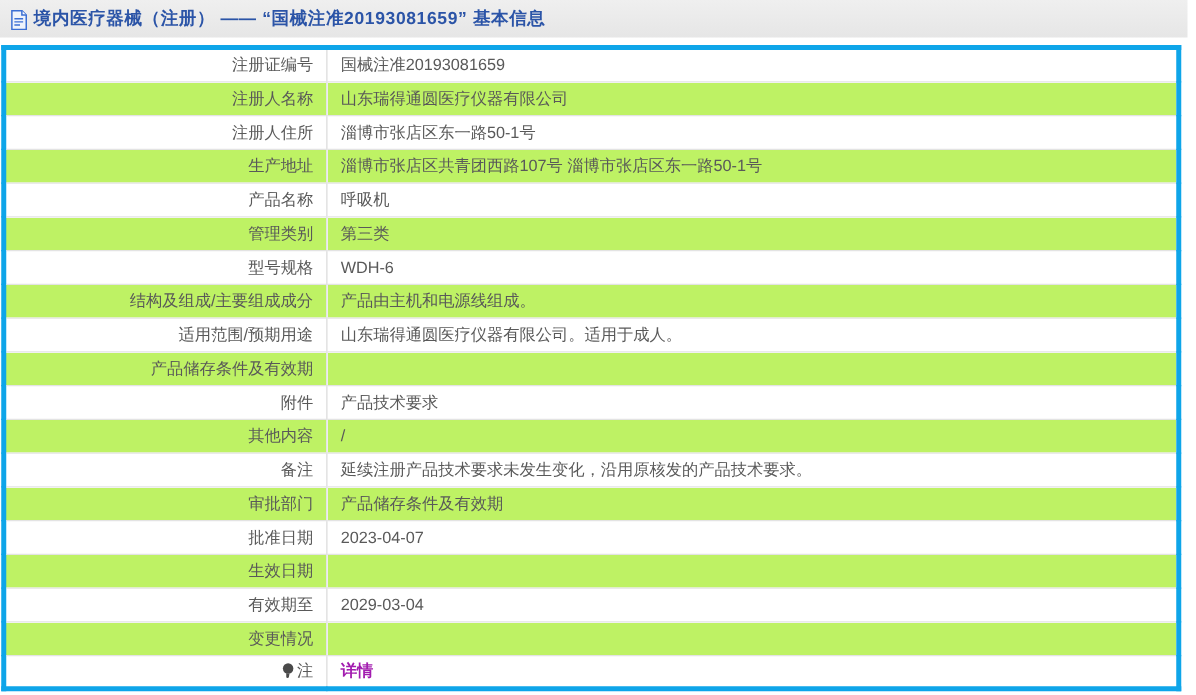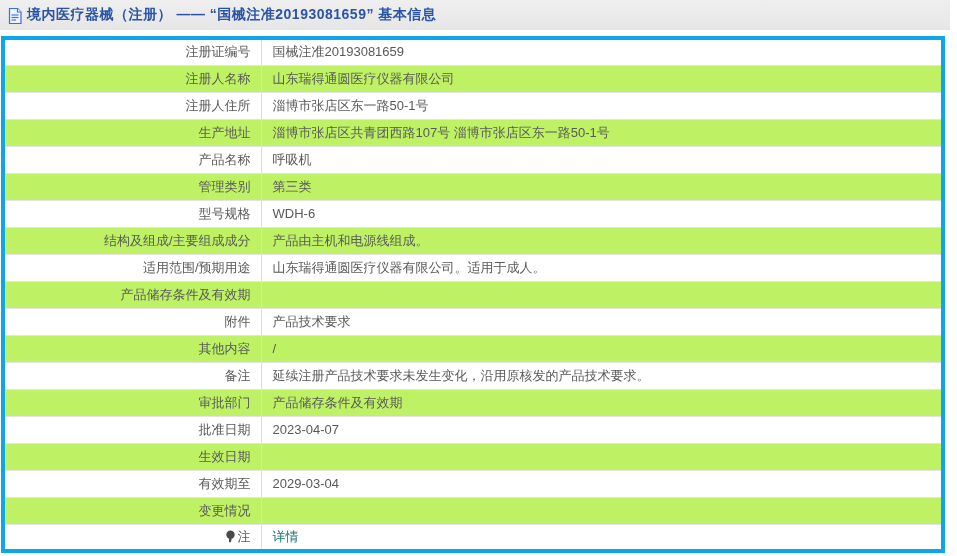--- a/index.html
+++ b/index.html
@@ -48,22 +48,23 @@
     white-space: nowrap;
   }
   td.label-cell {
     width: 258px;
     text-align: right;
     padding-right: 10px;
     border-right: 1px solid #dcdcdc;
   }
   td.value-cell { padding-left: 11px; }
   td.value-cell a {
-    color: #0f766e;
+    color: #a21caf;
     text-decoration: none;
+    font-weight: bold;
   }
   .bulb-icon { display: inline-block; vertical-align: -2px; margin-right: 2px; }
 </style>
 </head>
 <body>
 
 <div class="page">
 
   <div class="header-bar">
     <span class="doc-icon">

